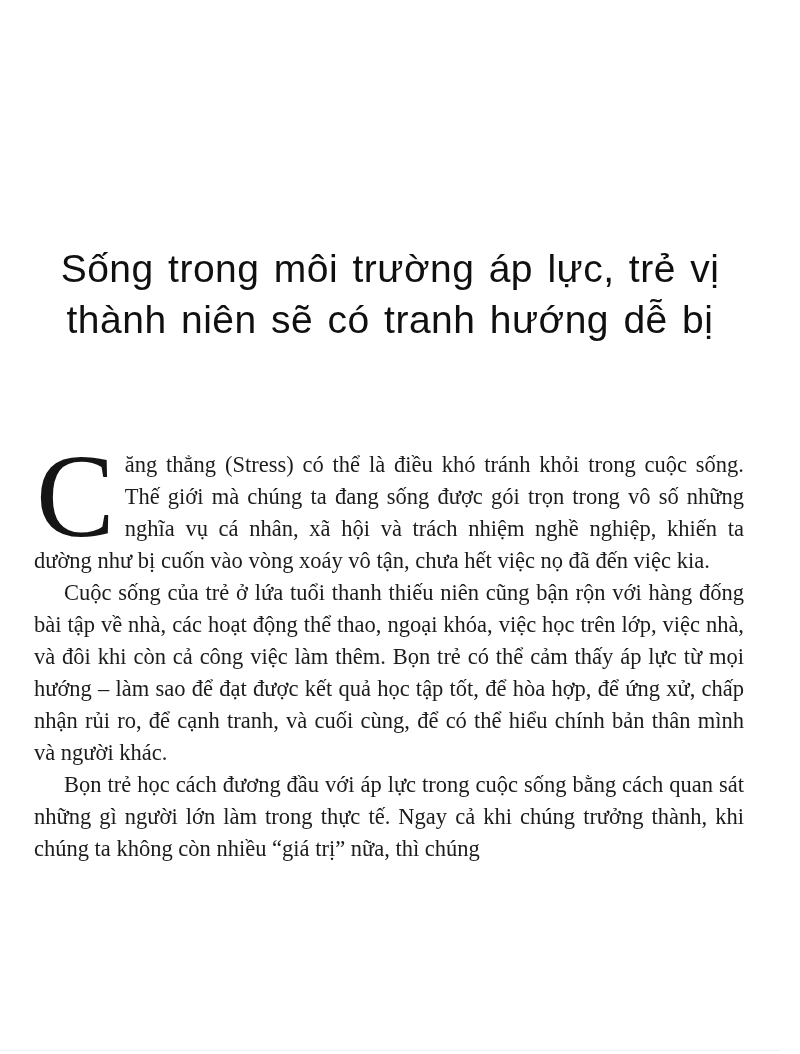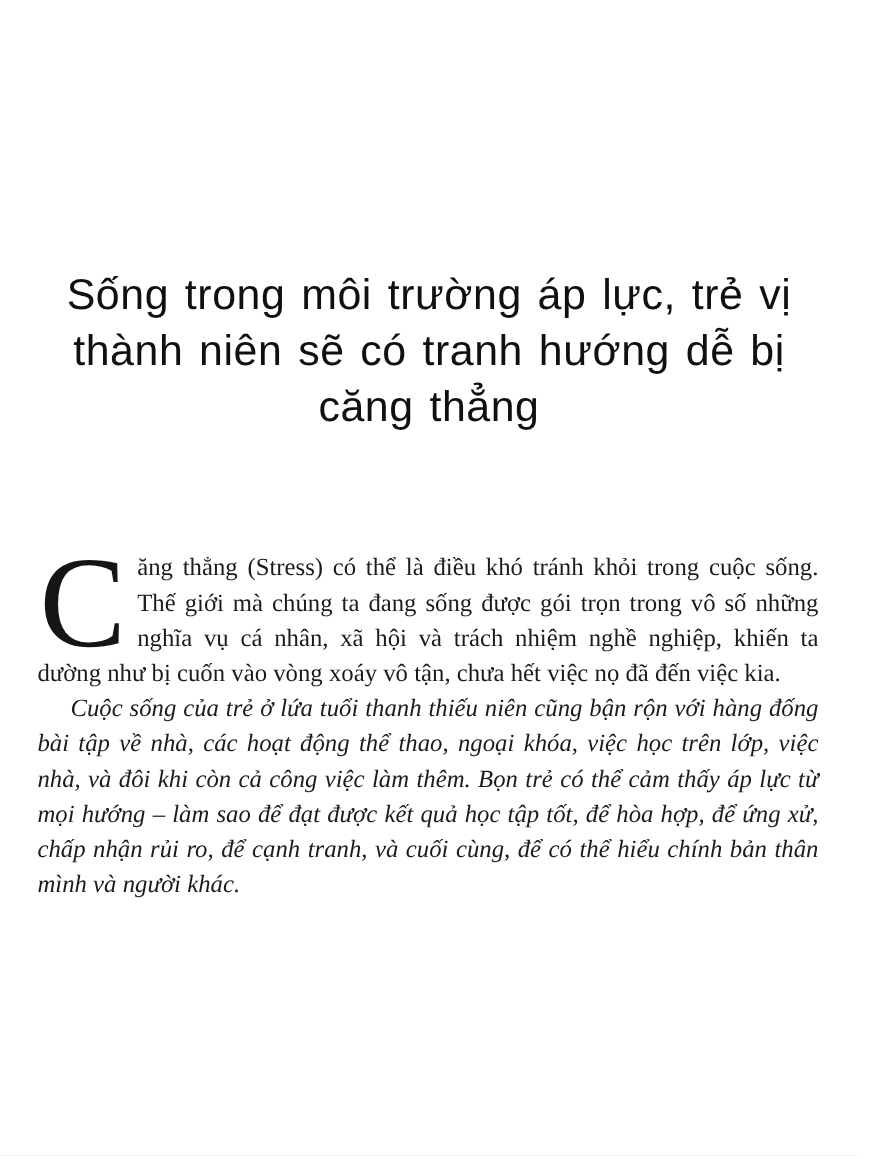--- a/index.html
+++ b/index.html
@@ -36,21 +36,20 @@
     line-height: 32px;
     text-align: justify;
     color: #1b1b1b;
   }
   .para {
     margin: 0;
     padding: 0;
   }
   .para.indented {
     text-indent: 30px;
-    font-style: italic;
   }
   .dropcap {
     float: left;
     font-family: "Liberation Serif", "DejaVu Serif", serif;
     font-weight: 400;
     font-size: 118px;
     line-height: 90px;
     height: 93px;
     margin: 3px 10px 0 2px;
     color: #151515;
@@ -65,25 +64,25 @@
   }
 </style>
 </head>
 <body>
 
 <div class="page">
 
   <h1 class="title">
     <span class="title-line">Sống trong môi trường áp lực, trẻ vị</span>
     <span class="title-line">thành niên sẽ có tranh hướng dễ bị</span>
-    <span class="title-line">căng thẳng</span>
   </h1>
 
   <div class="body-text">
     <p class="para">
       <span class="dropcap">C</span><span>ăng thẳng (Stress) có thể là điều khó tránh khỏi trong cuộc sống. Thế giới mà chúng ta đang sống được gói trọn trong vô số những nghĩa vụ cá nhân, xã hội và trách nhiệm nghề nghiệp, khiến ta dường như bị cuốn vào vòng xoáy vô tận, chưa hết việc nọ đã đến việc kia.</span>
     </p>
     <p class="para indented">Cuộc sống của trẻ ở lứa tuổi thanh thiếu niên cũng bận rộn với hàng đống bài tập về nhà, các hoạt động thể thao, ngoại khóa, việc học trên lớp, việc nhà, và đôi khi còn cả công việc làm thêm. Bọn trẻ có thể cảm thấy áp lực từ mọi hướng – làm sao để đạt được kết quả học tập tốt, để hòa hợp, để ứng xử, chấp nhận rủi ro, để cạnh tranh, và cuối cùng, để có thể hiểu chính bản thân mình và người khác.</p>
+    <p class="para indented">Bọn trẻ học cách đương đầu với áp lực trong cuộc sống bằng cách quan sát những gì người lớn làm trong thực tế. Ngay cả khi chúng trưởng thành, khi chúng ta không còn nhiều “giá trị” nữa, thì chúng</p>
   </div>
 
   <div class="scan-artifact"></div>
 
 </div>
 
 </body></html>

